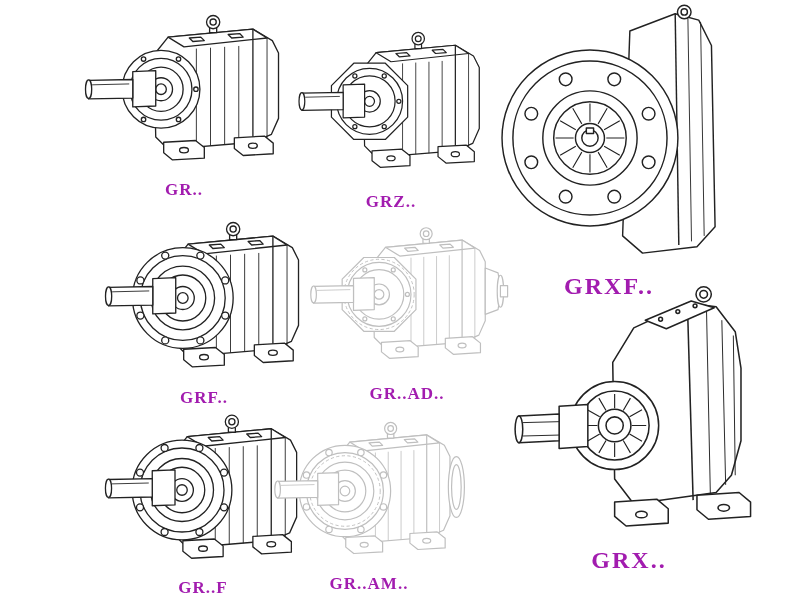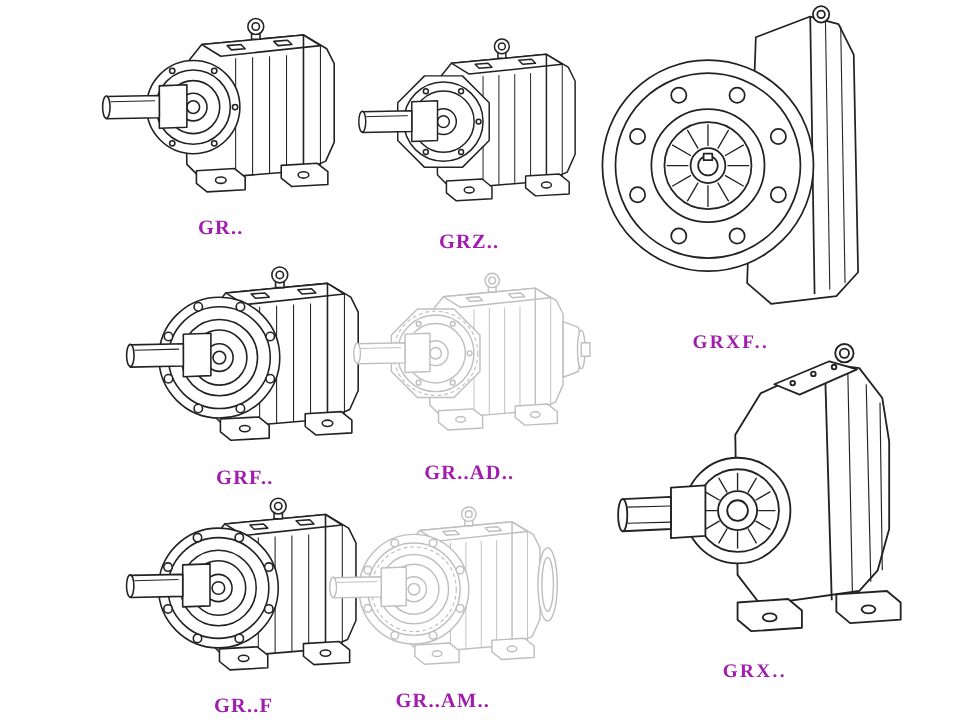--- a/index.html
+++ b/index.html
@@ -1,21 +1,21 @@
 <!DOCTYPE html>
 <html><head>
 <meta charset="utf-8">
 <style>
   * { margin:0; padding:0; box-sizing:border-box; }
   html,body { width:800px; height:600px; background:#ffffff; overflow:hidden; }
   body { position:relative; font-family:"Liberation Serif", serif; }
   .cell { position:absolute; display:flex; flex-direction:column; align-items:center; }
   .cell svg.draw { flex:1 1 auto; width:100%; min-height:0; }
   .cap { font-weight:700; font-size:17px; letter-spacing:1px; color:#a21caf; line-height:24px; white-space:nowrap; text-align:center; }
-  .cap.lg { font-size:16px; letter-spacing:2px; }
+  .cap.lg { font-size:24px; letter-spacing:2px; }
   svg.solid { color:#222222; }
   svg.faded { color:#bfbfbf; }
   .defs-holder { position:absolute; width:0; height:0; overflow:hidden; }
 </style>
 </head>
 <body>
 
 <svg class="defs-holder" aria-hidden="true">
   <defs>
     <g id="g-body" fill="#fff" stroke="currentColor" stroke-width="1.5" stroke-linejoin="round">
@@ -204,21 +204,21 @@
   <figcaption class="cap lg">GRXF..</figcaption>
 </figure>
 
 <figure class="cell" style="left:98px;top:210px;width:212px;height:200px">
   <svg class="draw solid" viewBox="0 0 240 190">
       <use href="#sym-rf"></use>
     </svg>
   <figcaption class="cap">GRF..</figcaption>
 </figure>
 
-<figure class="cell" style="left:288px;top:210px;width:206px;height:196px">
+<figure class="cell" style="left:304px;top:210px;width:206px;height:196px">
   <svg class="draw faded" viewBox="0 0 258 190">
       <use href="#sym-ad"></use>
     </svg>
   <figcaption class="cap">GR..AD..</figcaption>
 </figure>
 
 <figure class="cell" style="left:498px;top:280px;width:262px;height:292px">
   <svg class="draw solid" viewBox="0 0 270 280">
       <use href="#sym-rx"></use>
     </svg>

